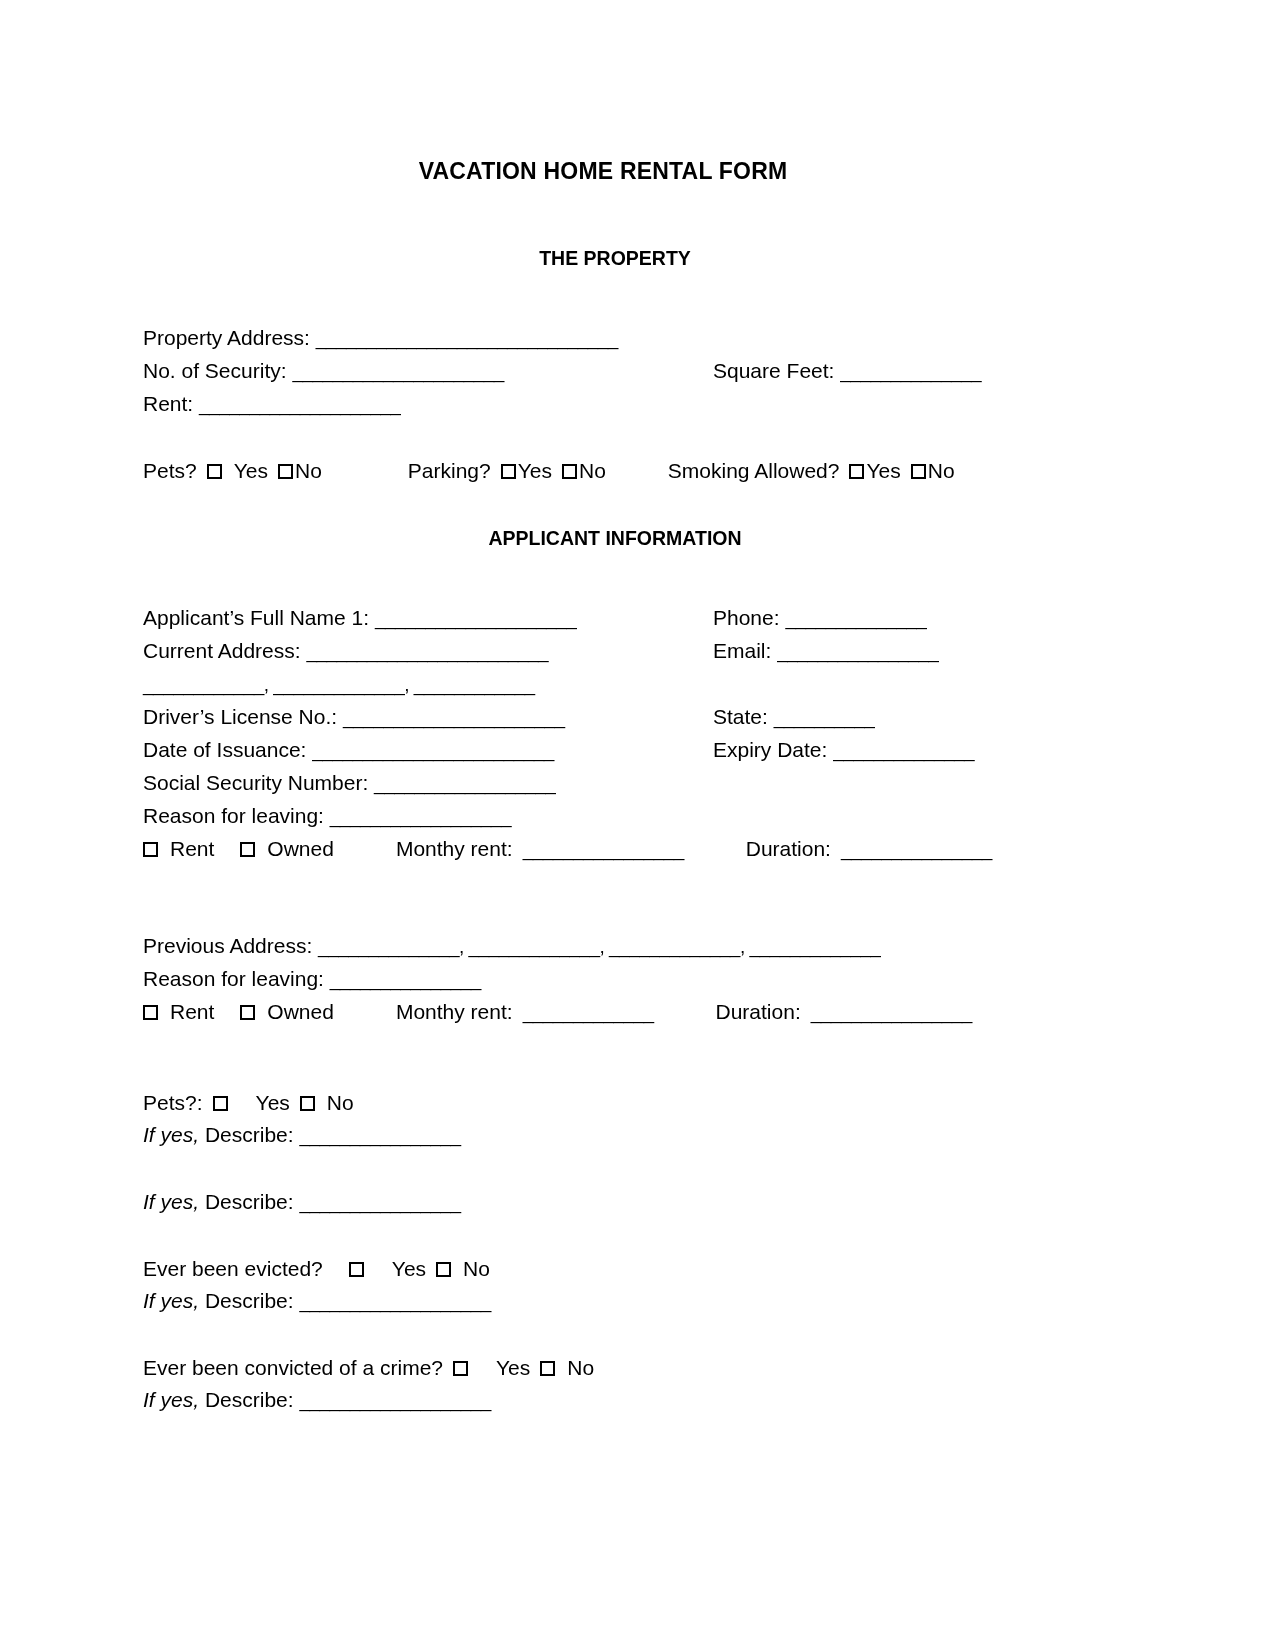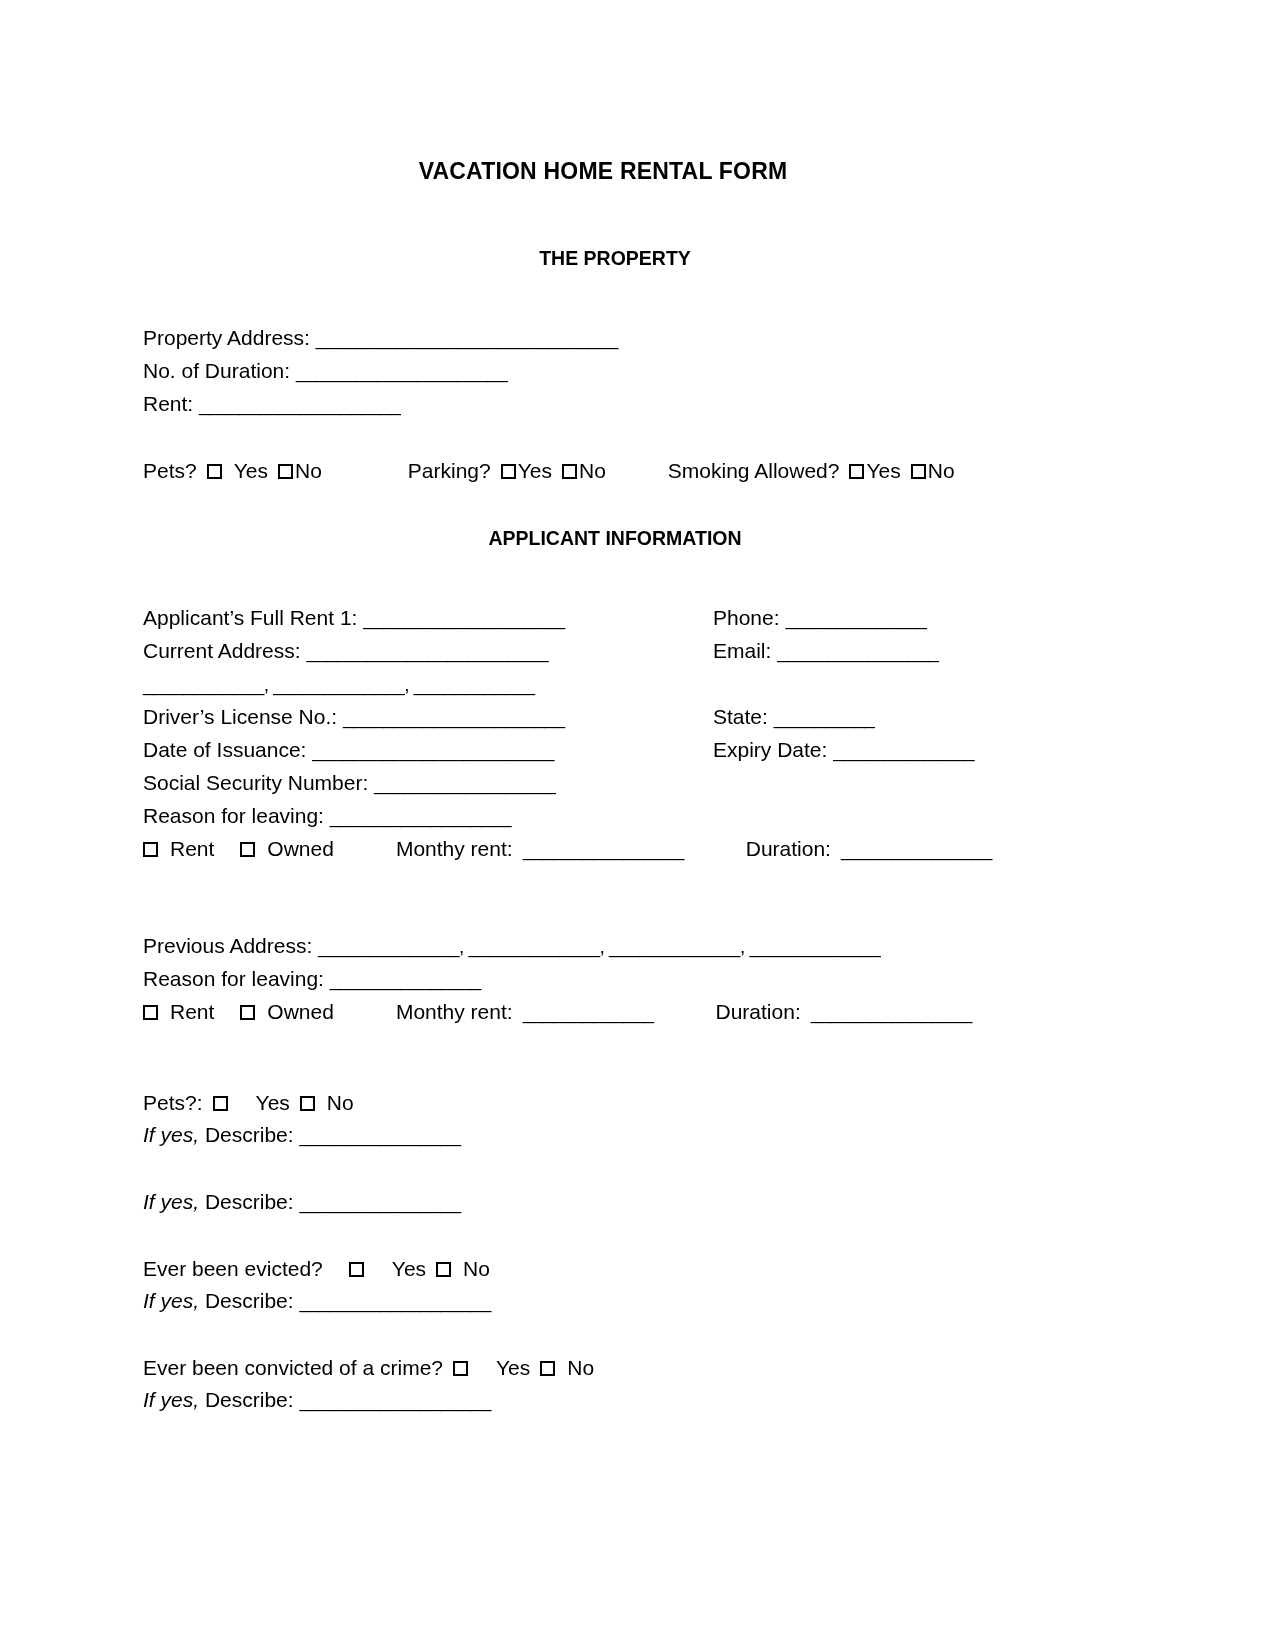--- a/index.html
+++ b/index.html
@@ -110,22 +110,26 @@
 
     <div class="sp-after-section"></div>
 
     <div class="line">
       <span class="lbl">Property Address:</span>
       <span class="blank">______________________________</span>
     </div>
 
     <div class="row2">
       <div class="col-l">
-        <span class="lbl">No. of Duration:</span>
+        <span class="lbl">No. of Security:</span>
         <span class="blank">_____________________</span>
+      </div>
+      <div class="col-r">
+        <span class="lbl">Square Feet:</span>
+        <span class="blank">______________</span>
       </div>
     </div>
 
     <div class="line">
       <span class="lbl">Rent:</span>
       <span class="blank">____________________</span>
     </div>
 
     <div class="gap-34"></div>
 
@@ -134,21 +138,21 @@
     </div>
 
     <div class="gap-28"></div>
 
     <h2 class="section-title">APPLICANT INFORMATION</h2>
 
     <div class="sp-after-section"></div>
 
     <div class="row2">
       <div class="col-l">
-        <span class="lbl">Applicant’s Full Rent 1:</span>
+        <span class="lbl">Applicant’s Full Name 1:</span>
         <span class="blank">____________________</span>
       </div>
       <div class="col-r">
         <span class="lbl">Phone:</span>
         <span class="blank">______________</span>
       </div>
     </div>
 
     <div class="row2">
       <div class="col-l">

